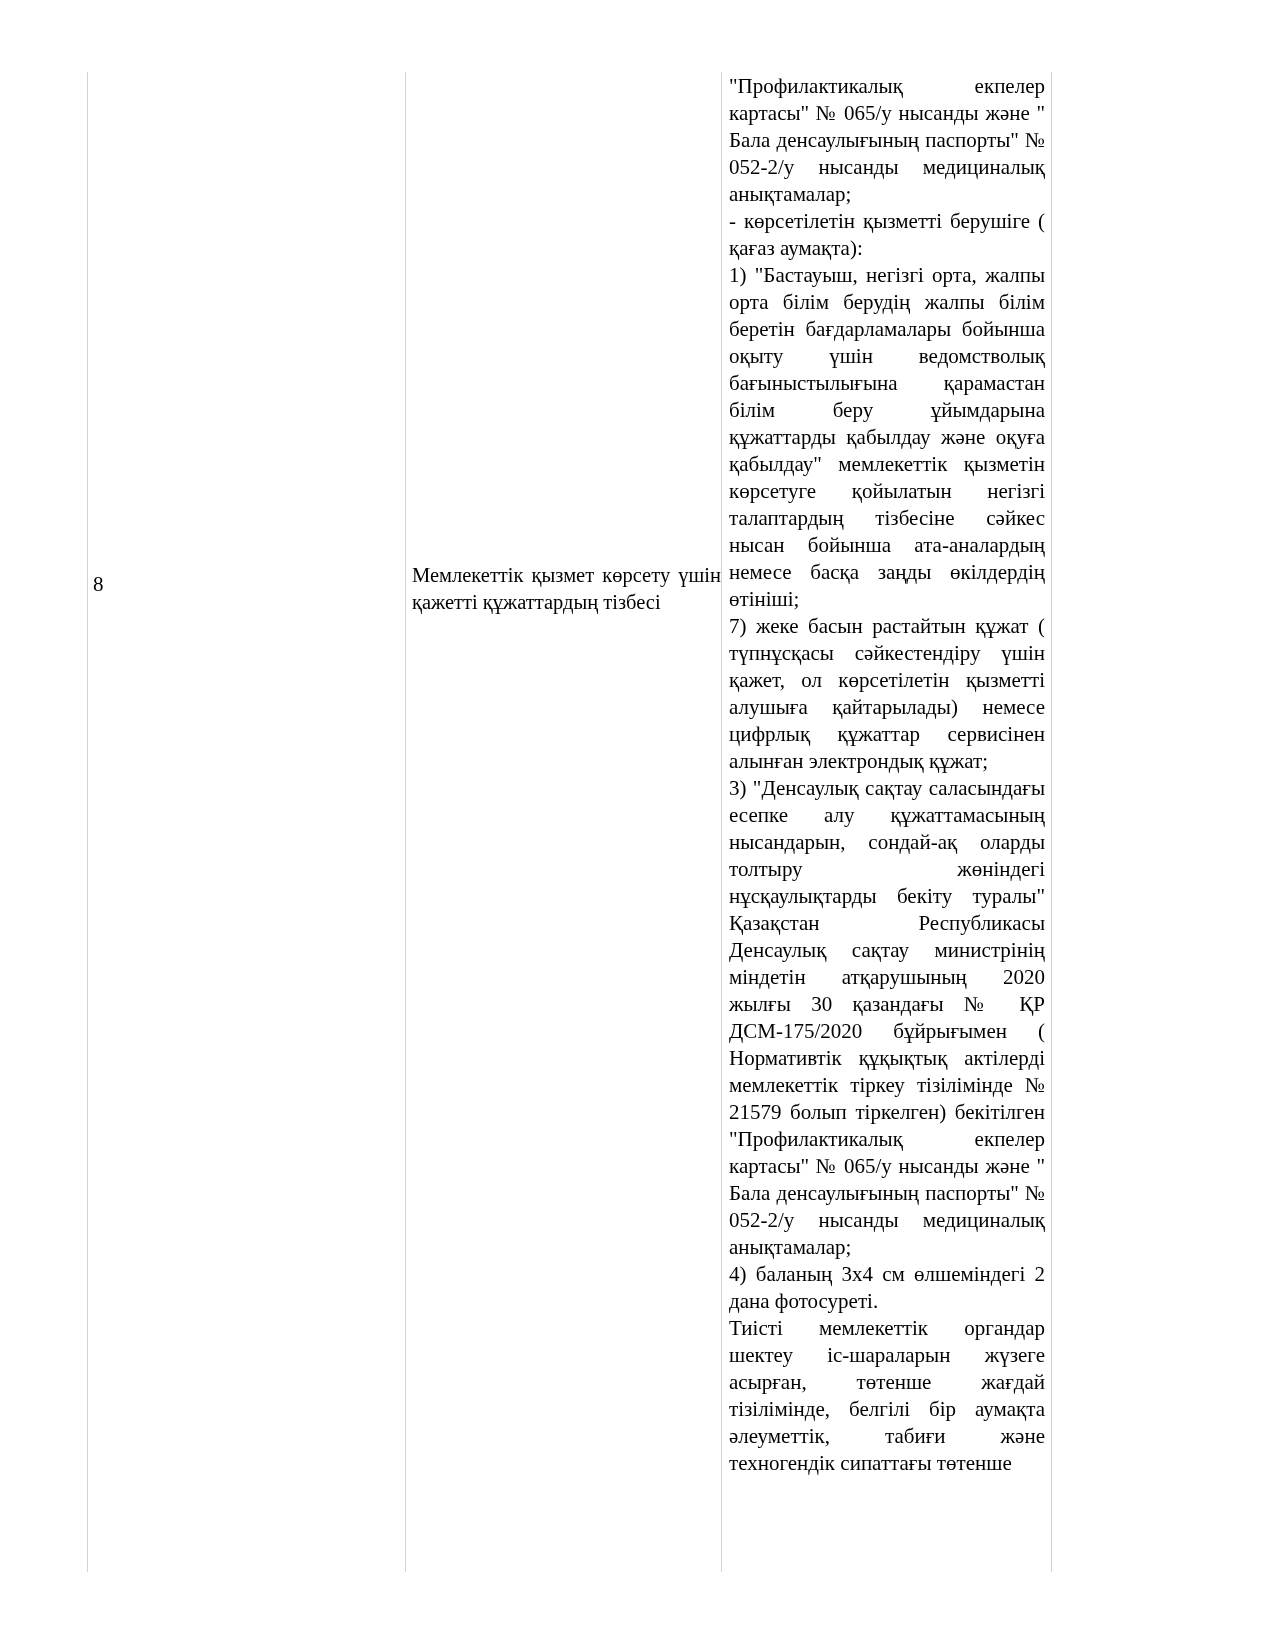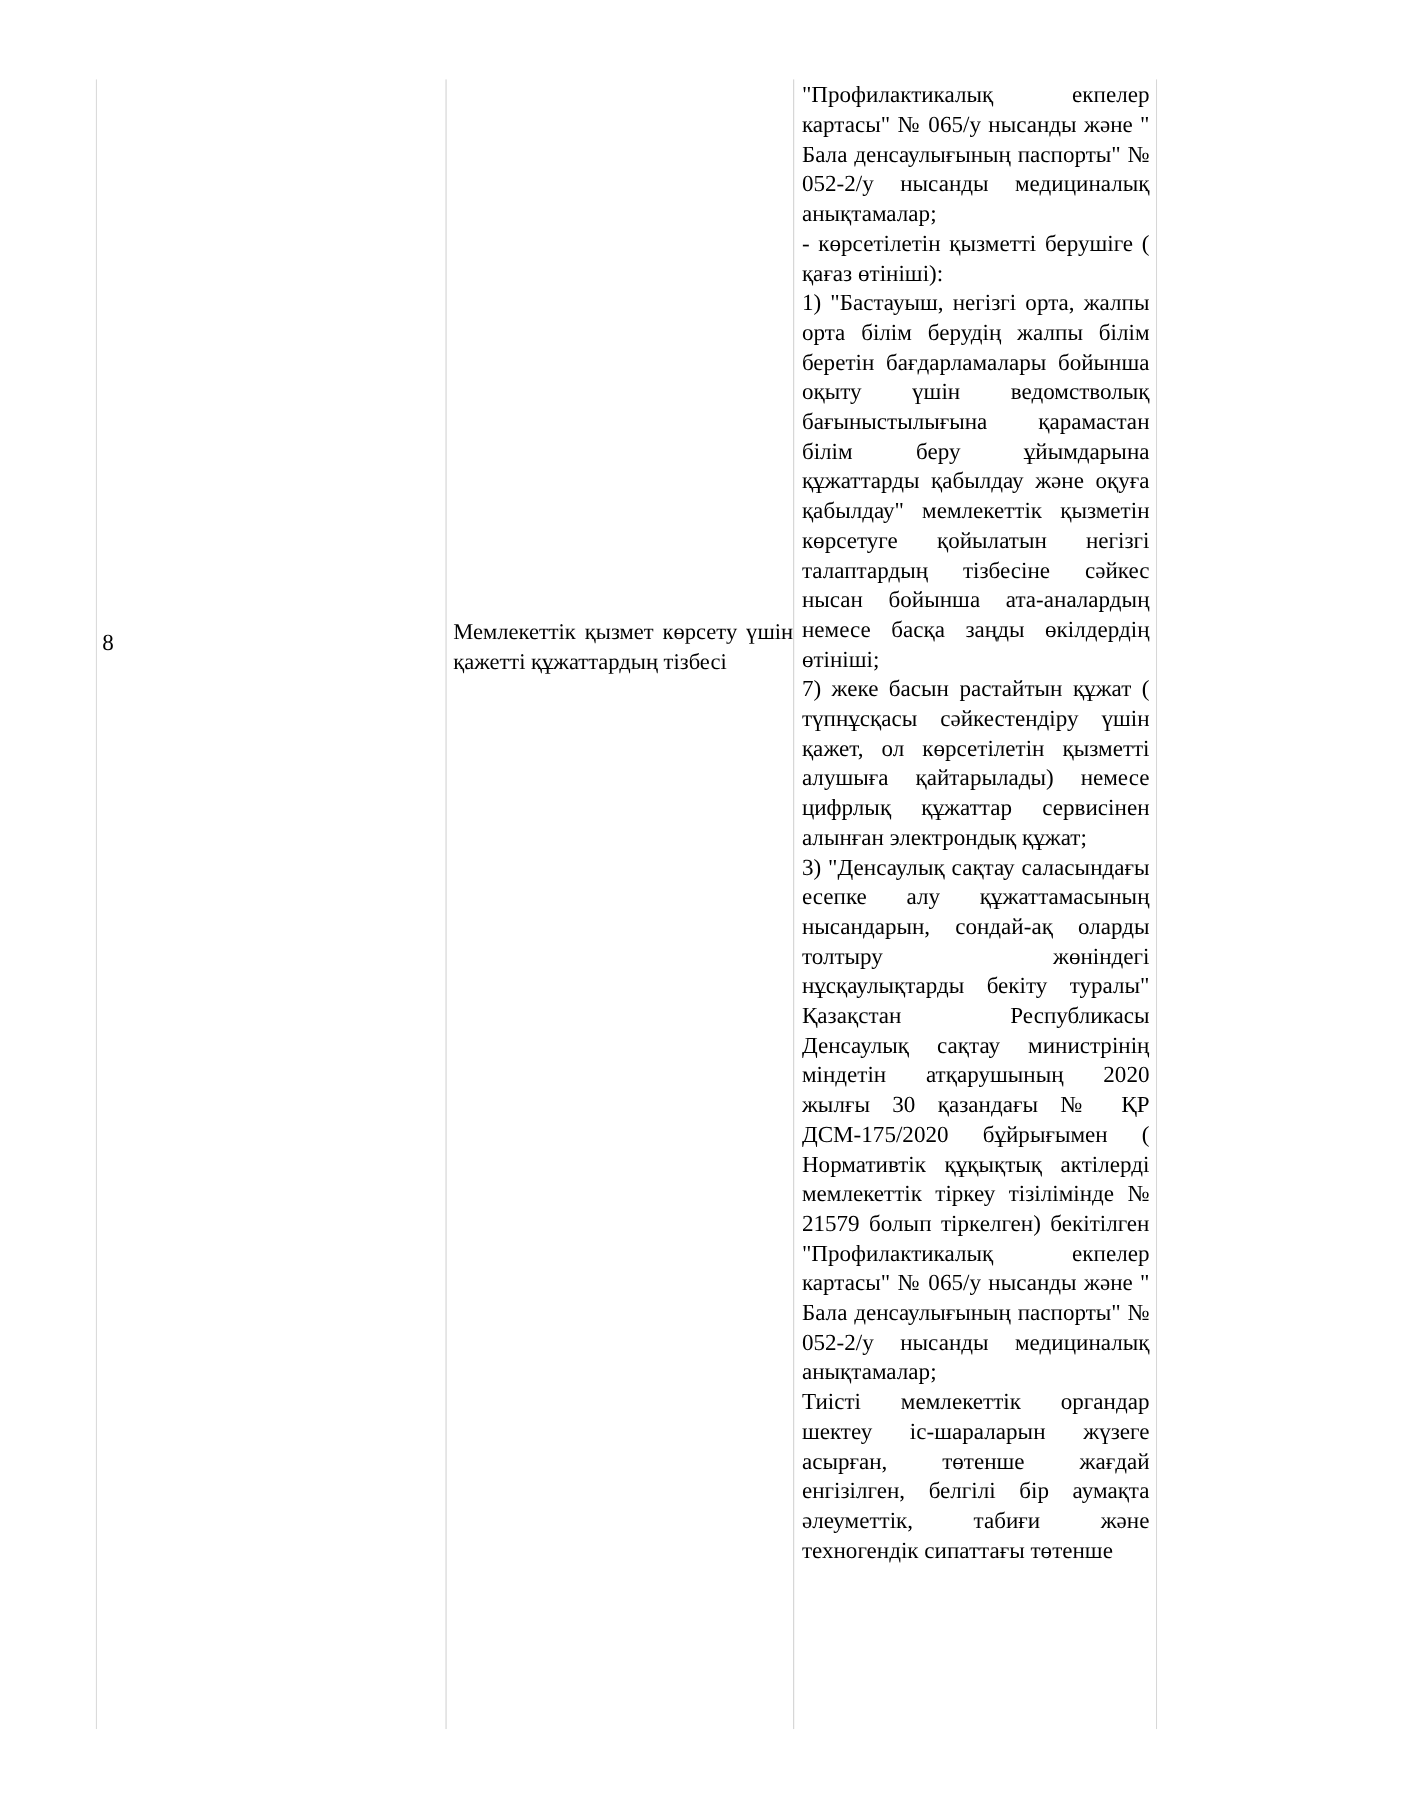--- a/index.html
+++ b/index.html
@@ -68,22 +68,23 @@
       <div class="num">8</div>
     </div>
 
     <div class="cell cell-label">
       <div class="label">Мемлекеттік қызмет көрсету үшін қажетті құжаттардың тізбесі</div>
     </div>
 
     <div class="cell cell-content">
       <div class="content">
           <p>"Профилактикалық екпелер картасы" № 065/у нысанды және " Бала денсаулығының паспорты" № 052-2/у нысанды медициналық анықтамалар;</p>
-          <p>- көрсетілетін қызметті берушіге ( қағаз өтініші):</p>
+          <p>- көрсетілетін қызметті берушіге ( қағаз аумақта):</p>
           <p>1) "Бастауыш, негізгі орта, жалпы орта білім берудің жалпы білім беретін бағдарламалары бойынша оқыту үшін ведомстволық бағыныстылығына қарамастан білім беру ұйымдарына құжаттарды қабылдау және оқуға қабылдау" мемлекеттік қызметін көрсетуге қойылатын негізгі талаптардың тізбесіне сәйкес нысан бойынша ата-аналардың немесе басқа заңды өкілдердің өтініші;</p>
           <p>7) жеке басын растайтын құжат ( түпнұсқасы сәйкестендіру үшін қажет, ол көрсетілетін қызметті алушыға қайтарылады) немесе цифрлық құжаттар сервисінен алынған электрондық құжат;</p>
           <p>3) "Денсаулық сақтау саласындағы есепке алу құжаттамасының нысандарын, сондай-ақ оларды толтыру жөніндегі нұсқаулықтарды бекіту туралы" Қазақстан Республикасы Денсаулық сақтау министрінің міндетін атқарушының 2020 жылғы 30 қазандағы № ҚР ДСМ-175/2020 бұйрығымен ( Нормативтік құқықтық актілерді мемлекеттік тіркеу тізілімінде № 21579 болып тіркелген) бекітілген "Профилактикалық екпелер картасы" № 065/у нысанды және " Бала денсаулығының паспорты" № 052-2/у нысанды медициналық анықтамалар;</p>
-          <p>Тиісті мемлекеттік органдар шектеу іс-шараларын жүзеге асырған, төтенше жағдай енгізілген, белгілі бір аумақта әлеуметтік, табиғи және техногендік сипаттағы төтенше</p>
+          <p>4) баланың 3х4 см өлшеміндегі 2 дана фотосуреті.</p>
+          <p>Тиісті мемлекеттік органдар шектеу іс-шараларын жүзеге асырған, төтенше жағдай тізілімінде, белгілі бір аумақта әлеуметтік, табиғи және техногендік сипаттағы төтенше</p>
         </div>
     </div>
 
   </div>
 </div>
 
 </body></html>

